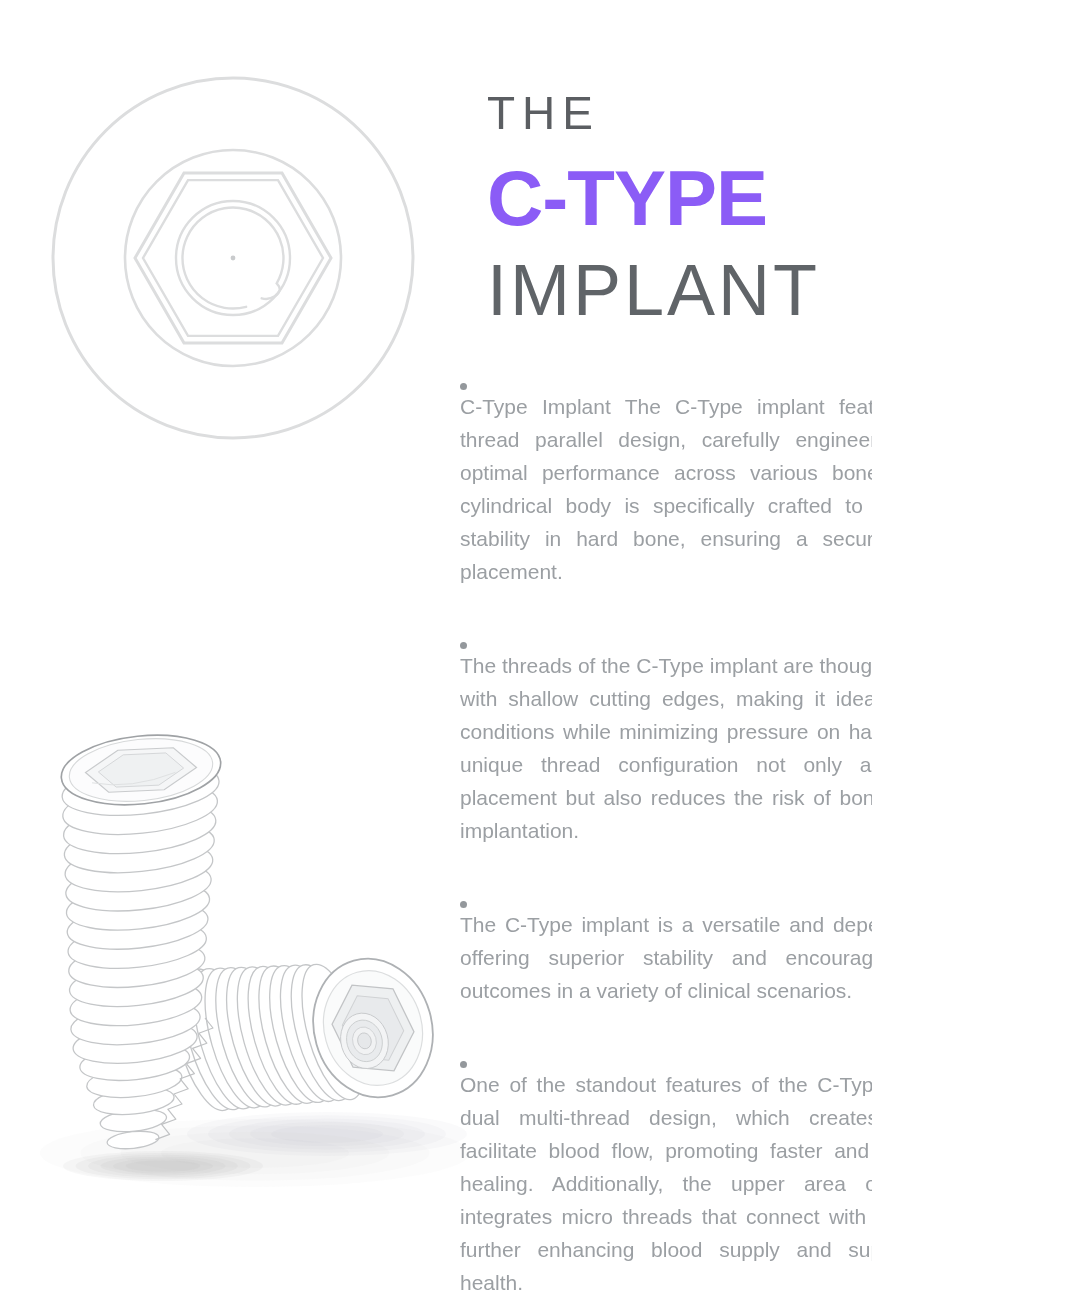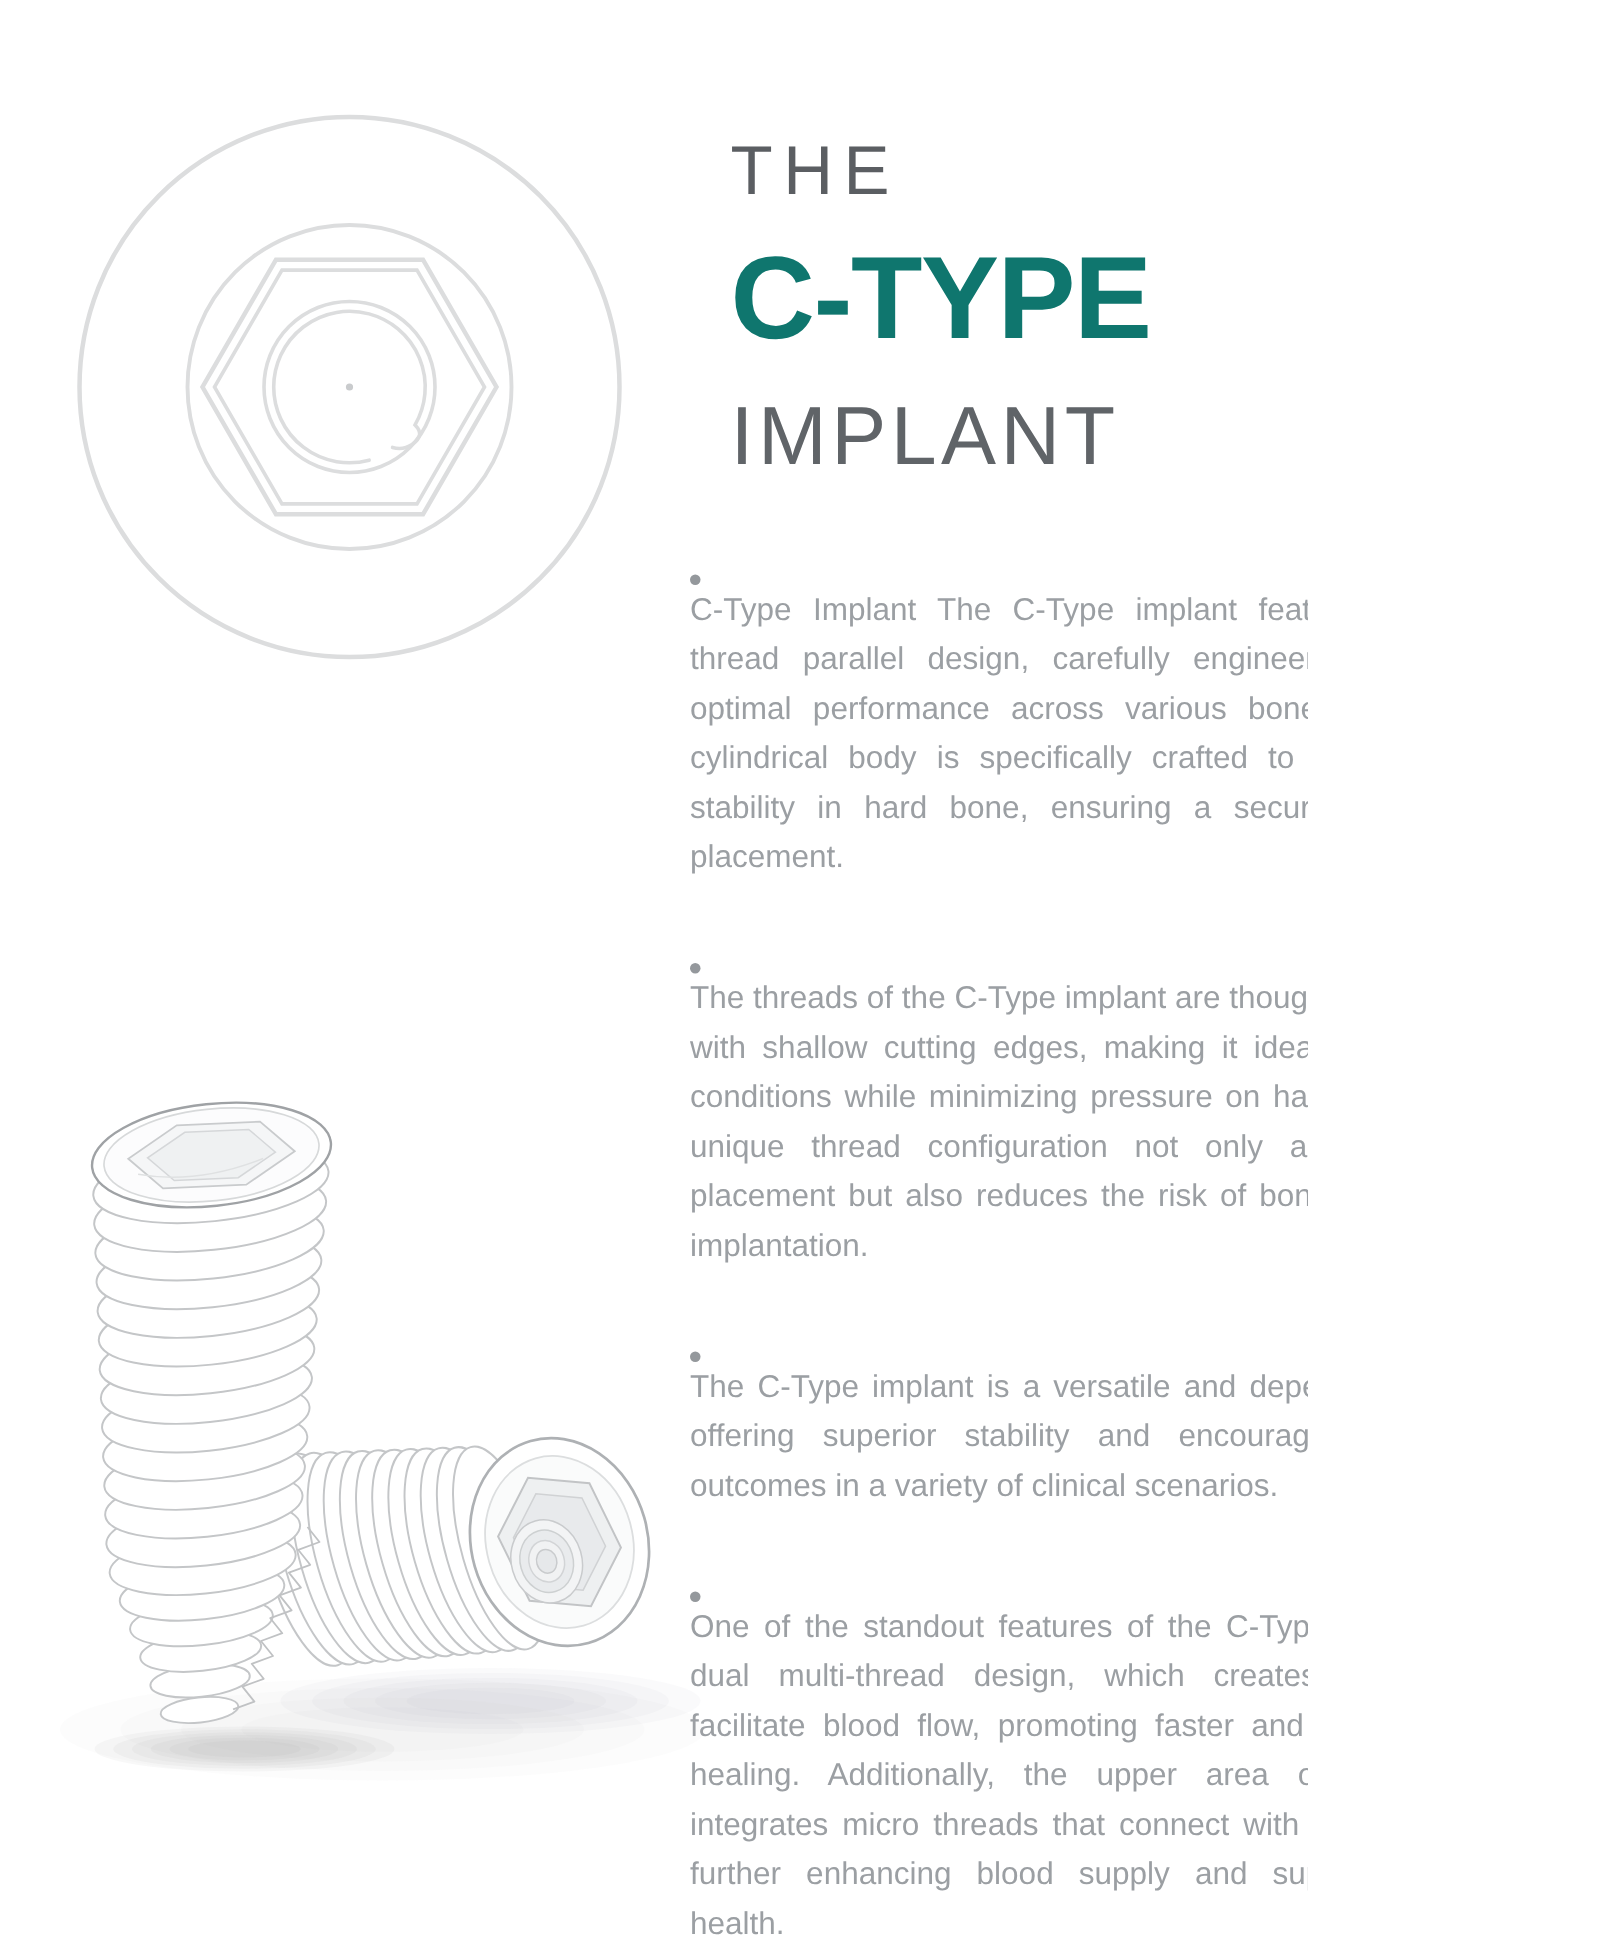--- a/index.html
+++ b/index.html
@@ -10,24 +10,24 @@
   
   .topview{position:absolute;left:25px;top:64px;width:418px;height:398px;}
   
   .title-block{position:absolute;left:487px;top:88px;}
   .title-pre{
     font-size:46px;line-height:50px;font-weight:400;letter-spacing:7px;
     color:#5b5e62;
   }
   .title-name{
     font-size:78px;line-height:84px;font-weight:700;letter-spacing:-1px;
-    color:#0f766e;margin-top:18px;
+    color:#8b5cf6;margin-top:18px;
   }
   .title-post{
-    font-size:55px;line-height:88px;font-weight:400;letter-spacing:3px;
+    font-size:72px;line-height:88px;font-weight:400;letter-spacing:3px;
     color:#606468;margin-top:6px;
   }
   
   .features{position:absolute;left:460px;top:370px;width:558px;list-style:none;margin:0;padding:0;}
   .feature{display:flex;margin:0 0 41px 0;flex-direction:column;}
   .dot{
     flex:0 0 auto;width:7px;height:7px;border-radius:50%;
     background:#94989c;margin:13px 15px 0 0;
   }
   .feature p{

